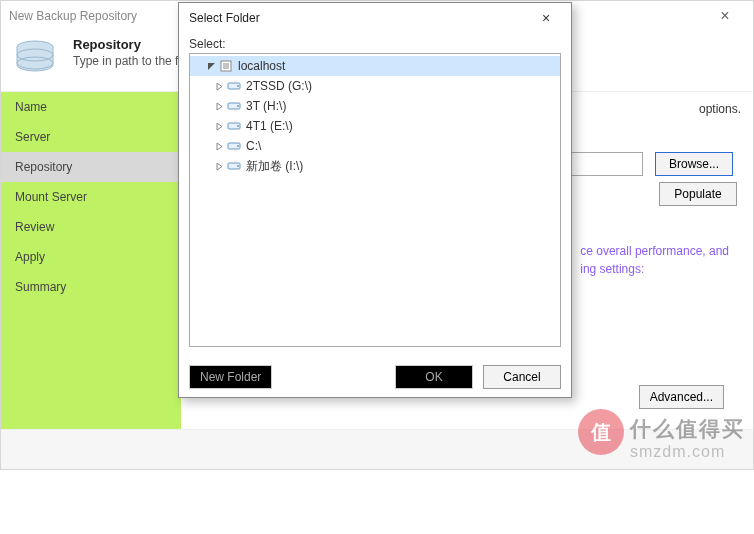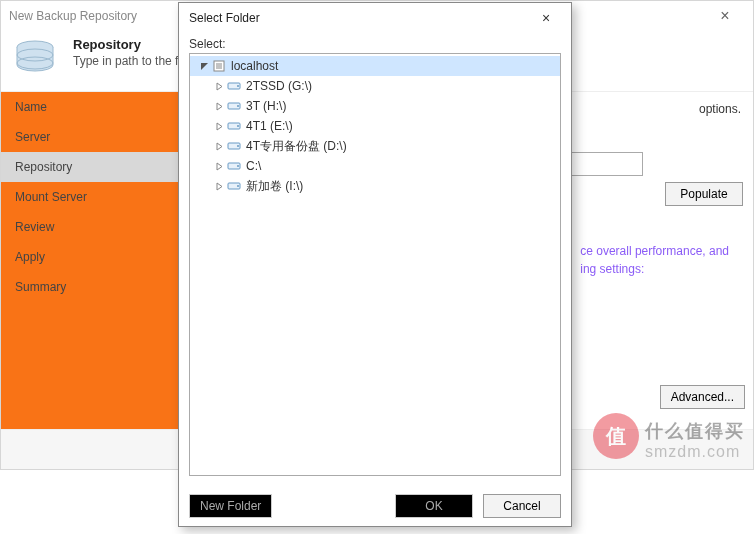--- a/index.html
+++ b/index.html
@@ -8,42 +8,42 @@
   
   .wizard { width: 754px; height: 470px; border: 1px solid #d6d6d6; position: relative; }
   .wizard-titlebar { height: 30px; display: flex; align-items: center; padding: 0 8px; color: #888; font-size: 12px; }
   .wizard-titlebar .title { flex: 1; }
   .wizard-close { width: 40px; text-align: center; font-size: 16px; color: #666; cursor: default; }
   .wizard-header { padding: 6px 12px 10px 12px; display: flex; gap: 16px; align-items: flex-start; }
   .db-icon svg { display: block; }
   .wizard-header .htext .htitle { font-weight: 700; font-size: 13px; color: #222; }
   .wizard-header .htext .hsub { color: #555; margin-top: 2px; }
   .wizard-body { display: flex; position: absolute; top: 90px; bottom: 40px; left: 0; right: 0; border-top: 1px solid #eee; }
-  .sidebar { width: 180px; background: #f97316; }
+  .sidebar { width: 180px; background: #bef264; }
   .sidebar-item { padding: 8px 14px; color: #444; cursor: default; }
   .sidebar-item.active { background: #d8d8d8; }
   .main { flex: 1; position: relative; padding: 20px 20px 0 20px; }
   .main .hinttext { color: #8b5cf6; line-height: 1.5; position: absolute; right: 24px; top: 150px; text-align: left; }
   .path-input { position: absolute; top: 60px; right: 110px; width: 260px; height: 24px; border: 1px solid #aaa; }
   .btn { border: 1px solid #999; background: #f3f3f3; height: 24px; padding: 0 10px; min-width: 78px; font-size: 12px; cursor: default; display: inline-flex; align-items: center; justify-content: center; }
   .btn.primaryborder { border: 1px solid #2a6bd1; }
   .browse-btn { position: absolute; top: 60px; right: 20px; }
-  .populate-btn { position: absolute; top: 90px; right: 10px; }
-  .advanced-btn { position: absolute; bottom: 20px; right: 8px; }
+  .populate-btn { position: absolute; top: 90px; right: 16px; }
+  .advanced-btn { position: absolute; bottom: 20px; right: 29px; }
   .wizard-footer { position: absolute; bottom: 0; left: 0; right: 0; height: 40px; border-top: 1px solid #eee; background: #f6f6f6; }
 
   
   .watermark { position: absolute; right: 8px; bottom: 8px; opacity: 0.5; }
   .watermark .wm-circle { width: 46px; height: 46px; border-radius: 50%; background: #e63946; display: flex; align-items: center; justify-content: center; color: #fff; font-size: 20px; font-weight: 700; float: left; }
   .watermark .wm-text { float: left; margin-left: 6px; margin-top: 6px; color: #555; }
-  .watermark .wm-text .l1 { font-size: 18px; font-weight: 700; letter-spacing: 2px; }
+  .watermark .wm-text .l1 { font-size: 21px; font-weight: 700; letter-spacing: 2px; }
   .watermark .wm-text .l2 { font-size: 16px; letter-spacing: 1px; color: #888; }
 
   
-  .modal { position: absolute; left: 178px; top: 2px; width: 394px; height: 525px; background: #fff; border: 1px solid #888; box-shadow: 4px 4px 10px rgba(0,0,0,0.25); display: flex; flex-direction: column; }
+  .modal { position: absolute; left: 178px; top: 2px; width: 394px; height: 396px; background: #fff; border: 1px solid #888; box-shadow: 4px 4px 10px rgba(0,0,0,0.25); display: flex; flex-direction: column; }
   .modal-titlebar { height: 30px; display: flex; align-items: center; padding: 0 10px; }
   .modal-titlebar .mtitle { flex: 1; font-size: 12px; color: #222; }
   .modal-close { width: 30px; text-align: center; font-size: 14px; color: #333; cursor: default; }
   .modal-body { flex: 1; padding: 4px 10px 10px 10px; display: flex; flex-direction: column; }
   .folders-label { font-size: 12px; color: #333; margin-bottom: 2px; }
   .tree { flex: 1; border: 1px solid #aaa; background: #fff; overflow: auto; padding: 2px 0; }
   .tree-row { display: flex; align-items: center; height: 20px; font-size: 12px; color: #333; white-space: nowrap; cursor: default; }
   .tree-row.selected { background: #cfe6ff; }
   .expander { width: 14px; display: inline-flex; justify-content: center; align-items: center; color: #777; font-size: 10px; }
   .tree-icon { width: 16px; display: inline-flex; justify-content: center; align-items: center; margin-right: 4px; }
@@ -83,20 +83,21 @@
       <div class="sidebar-item active"><span>Repository</span></div>
       <div class="sidebar-item"><span>Mount Server</span></div>
       <div class="sidebar-item"><span>Review</span></div>
       <div class="sidebar-item"><span>Apply</span></div>
       <div class="sidebar-item"><span>Summary</span></div>
     </div>
 
     <div class="main">
       <span style="position:absolute; top:10px; right:12px;">options.</span>
       <input class="path-input" type="text" style="">
+      <button class="btn primaryborder browse-btn">Browse...</button>
       <button class="btn populate-btn">Populate</button>
       <div class="hinttext">
         <div>ce overall performance, and</div>
         <div>ing settings:</div>
       </div>
       <button class="btn advanced-btn">Advanced...</button>
     </div>
   </div>
 
   <div class="wizard-footer"></div>
@@ -113,21 +114,21 @@
 <div class="modal">
   <div class="modal-titlebar">
     <span class="mtitle">Select Folder</span>
     <span class="modal-close">×</span>
   </div>
   <div class="modal-body">
     <div class="folders-label">Select:</div>
 
     <div class="tree">
 
-      <div class="tree-row selected" style="padding-left:7px">
+      <div class="tree-row selected" style="padding-left:14px">
         <span class="expander">
           <svg width="9" height="9" viewBox="0 0 9 9">
               <path d="M1 1 L8 1 L1 8 Z" fill="#555"></path>
             </svg>
         </span>
         <span class="tree-icon">
           <svg width="14" height="14" viewBox="0 0 14 14">
               <rect x="2" y="2" width="10" height="10" fill="#fff" stroke="#888"></rect>
               <line x1="4" y1="5" x2="10" y2="5" stroke="#888"></line>
               <line x1="4" y1="7" x2="10" y2="7" stroke="#888"></line>
@@ -184,34 +185,20 @@
             <svg width="9" height="9" viewBox="0 0 9 9">
               <path d="M2 1 L7 4.5 L2 8 Z" fill="none" stroke="#888"></path>
             </svg>
           </span>
         <span class="tree-icon">
             <svg width="14" height="10" viewBox="0 0 14 10">
               <rect x="1" y="2" width="12" height="6" rx="1" fill="#e7f1fa" stroke="#6a9bc5"></rect>
               <circle cx="11" cy="5" r="1" fill="#6a9bc5"></circle>
             </svg>
           </span>
-        <span>4T专用备份盘 (D:\)</span>
-      </div>
-      <div class="tree-row" style="padding-left:22px">
-        <span class="expander">
-            <svg width="9" height="9" viewBox="0 0 9 9">
-              <path d="M2 1 L7 4.5 L2 8 Z" fill="none" stroke="#888"></path>
-            </svg>
-          </span>
-        <span class="tree-icon">
-            <svg width="14" height="10" viewBox="0 0 14 10">
-              <rect x="1" y="2" width="12" height="6" rx="1" fill="#e7f1fa" stroke="#6a9bc5"></rect>
-              <circle cx="11" cy="5" r="1" fill="#6a9bc5"></circle>
-            </svg>
-          </span>
         <span>C:\</span>
       </div>
       <div class="tree-row" style="padding-left:22px">
         <span class="expander">
             <svg width="9" height="9" viewBox="0 0 9 9">
               <path d="M2 1 L7 4.5 L2 8 Z" fill="none" stroke="#888"></path>
             </svg>
           </span>
         <span class="tree-icon">
             <svg width="14" height="10" viewBox="0 0 14 10">

